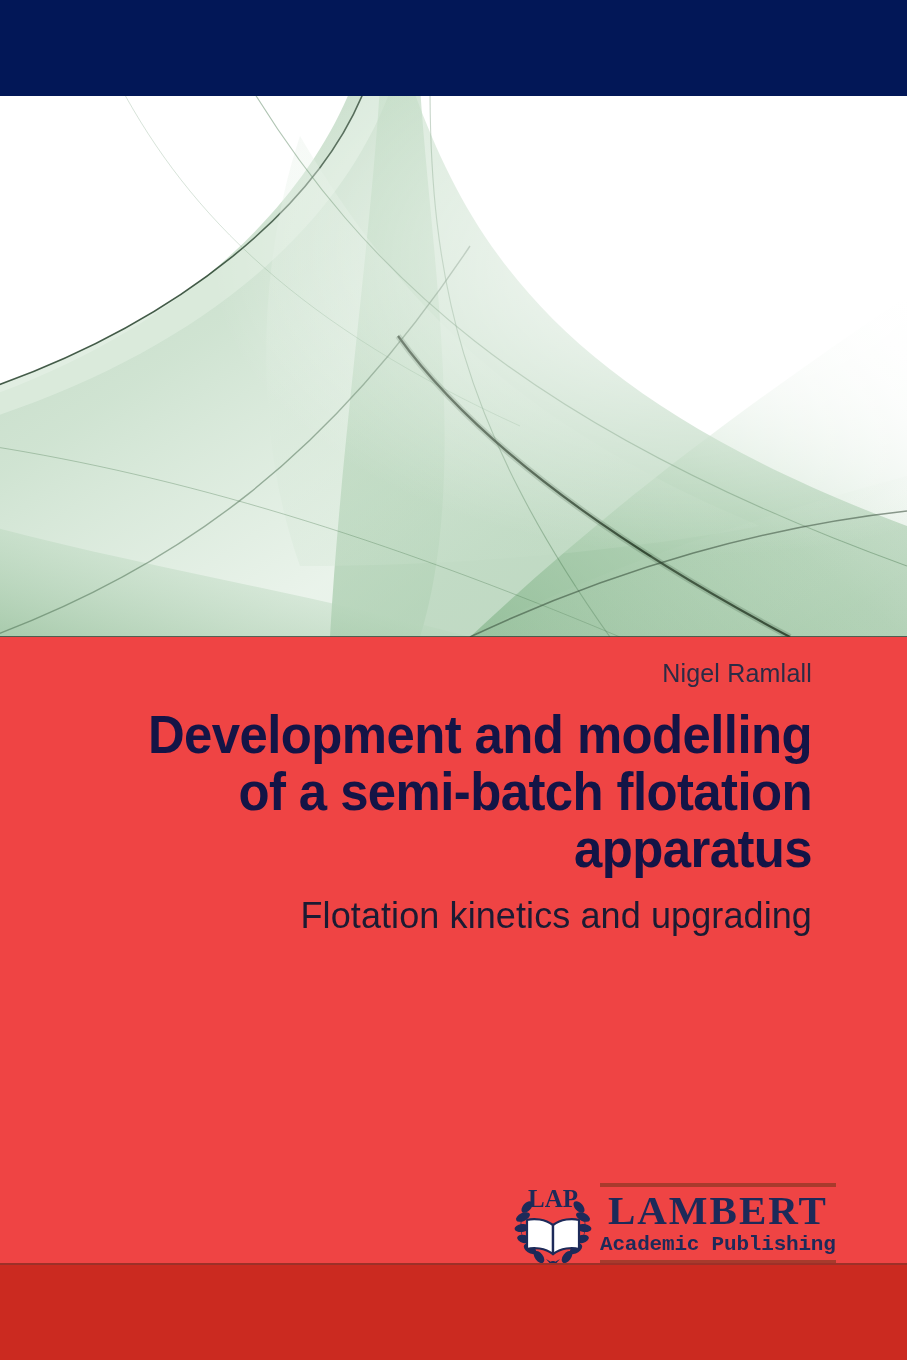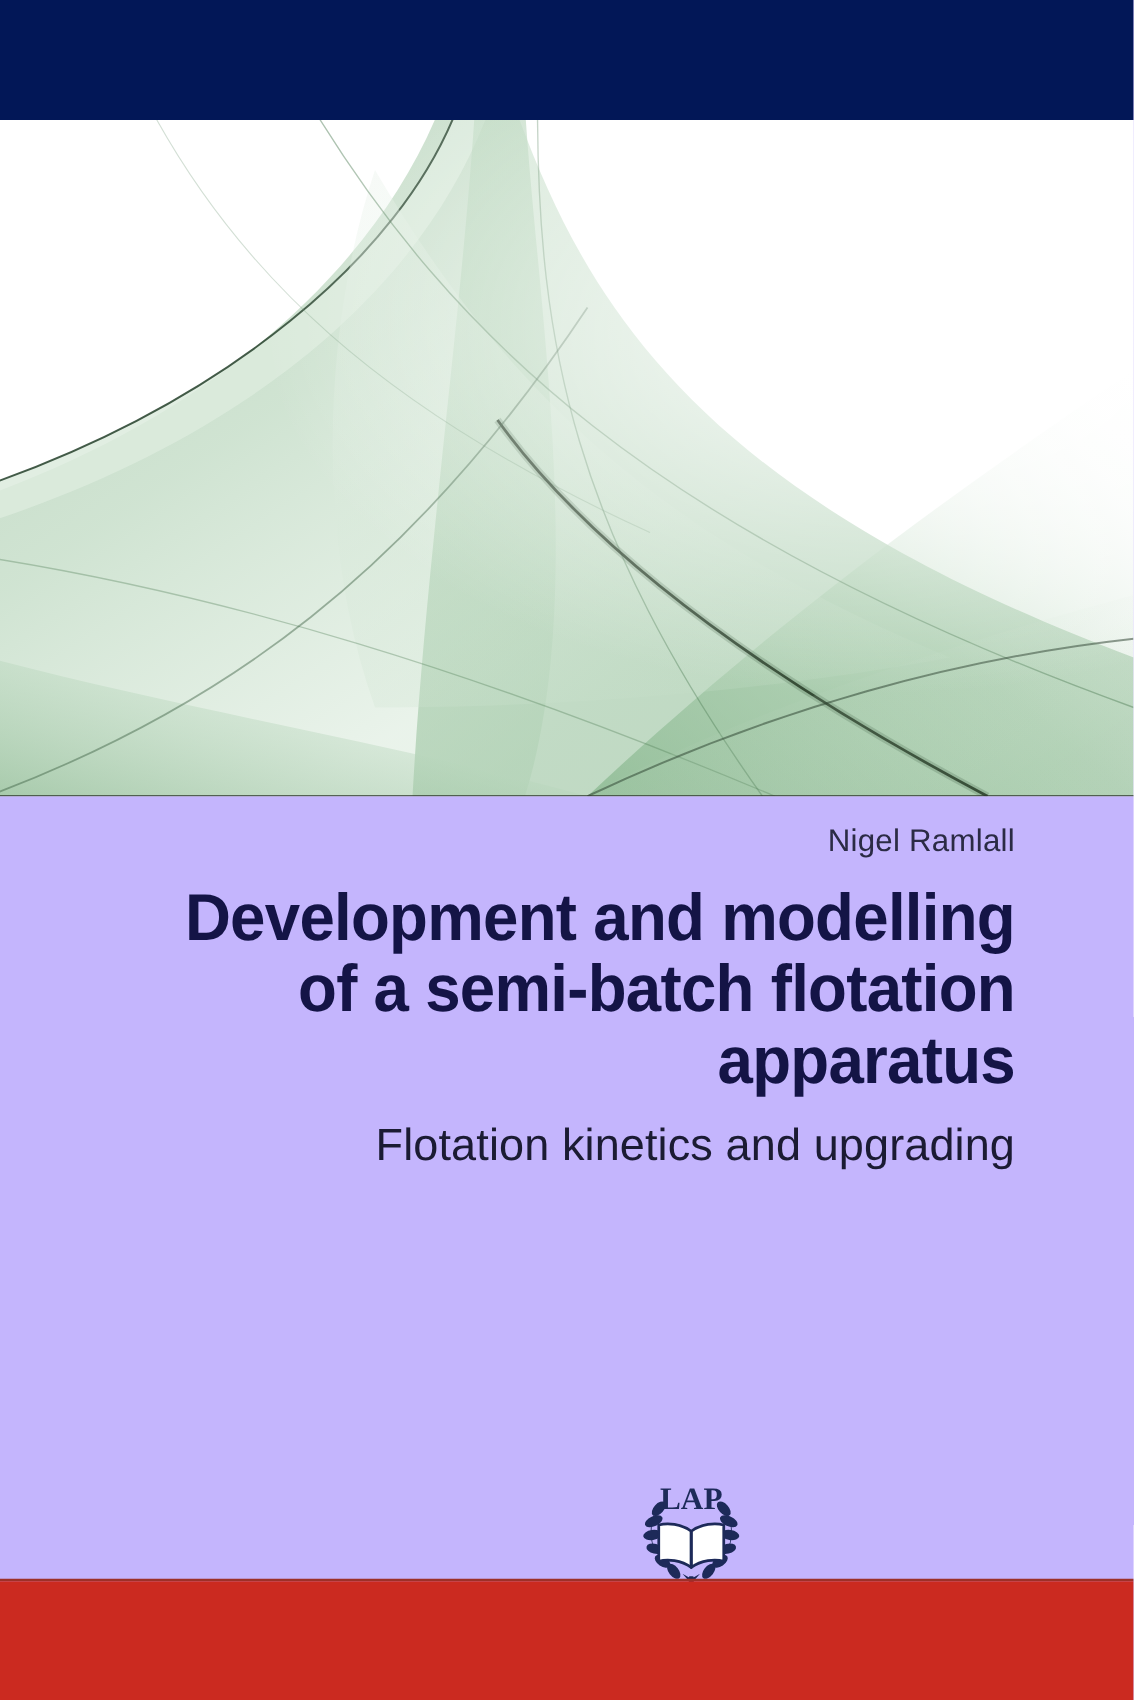--- a/index.html
+++ b/index.html
@@ -7,21 +7,21 @@
     padding: 0;
     background: #ffffff;
   }
   body {
     font-family: "Liberation Sans", sans-serif;
   }
   .cover {
     position: relative;
     width: 907px;
     height: 1360px;
-    background: #c4b5fd;
+    background: #ef4444;
     overflow: hidden;
   }
 
   
   .top-band {
     position: absolute;
     left: 0; top: 0;
     width: 907px;
     height: 96px;
     background: #021757;
@@ -263,18 +263,24 @@
 
         <text x="41" y="30" text-anchor="middle" font-family="Liberation Serif, serif" font-size="25" font-weight="700" fill="#1d2a59">LAP</text>
 
         <g>
           <path d="M41,48 C33,42 22,41 15,43 L15,72 C22,70 33,71 41,77 Z" fill="#ffffff" stroke="#1d2a59" stroke-width="2.2" stroke-linejoin="round"></path>
           <path d="M41,48 C49,42 60,41 67,43 L67,72 C60,70 49,71 41,77 Z" fill="#ffffff" stroke="#1d2a59" stroke-width="2.2" stroke-linejoin="round"></path>
           <path d="M41,48 L41,77" stroke="#1d2a59" stroke-width="2.2"></path>
         </g>
       </svg>
     </div>
+    <div class="logo-word">
+      <div class="rule"></div>
+      <div class="lambert">LAMBERT</div>
+      <div class="acadpub">Academic Publishing</div>
+      <div class="rule"></div>
+    </div>
   </div>
 
   <div class="bottom-band-edge"></div>
   <div class="bottom-band"></div>
 
 </div>
 
 </body></html>

